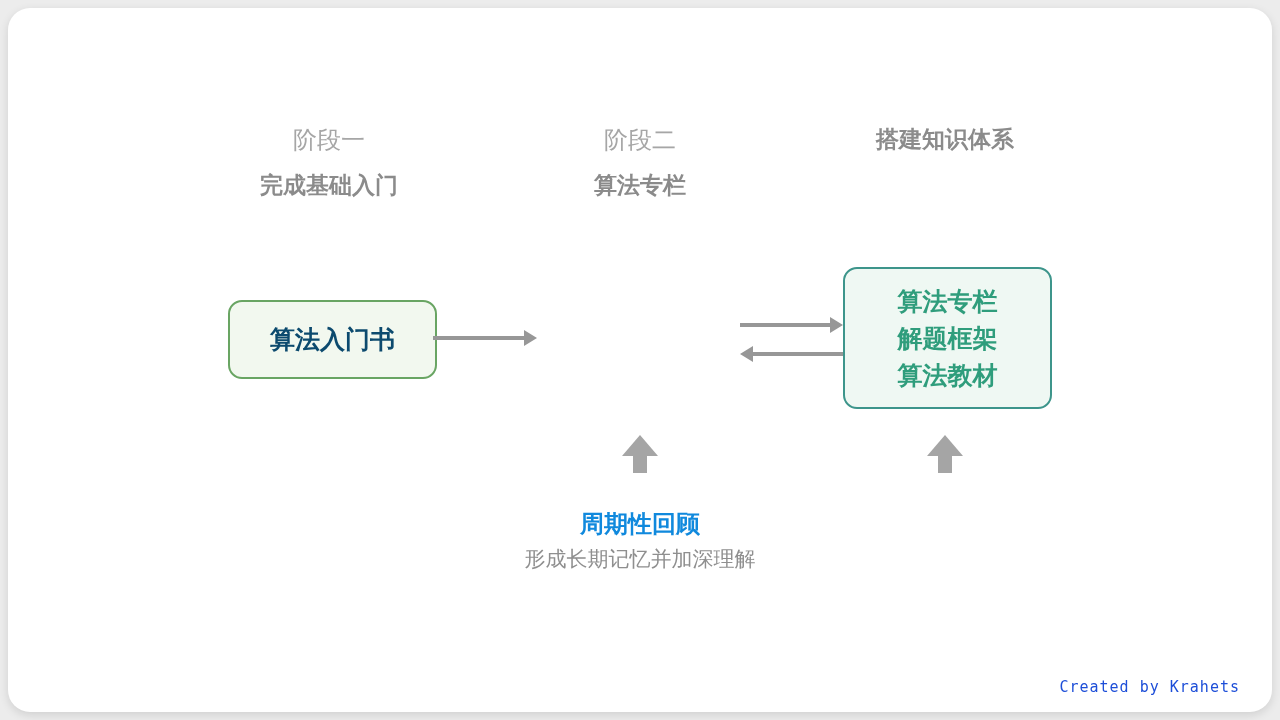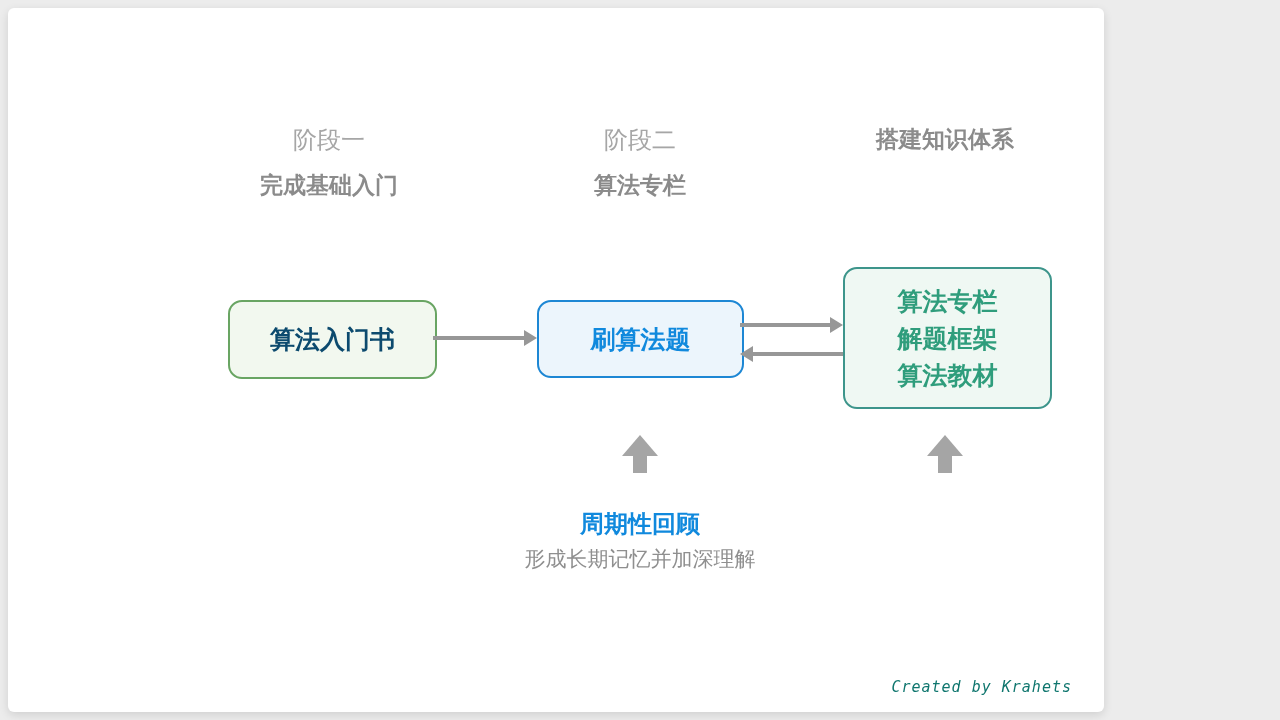--- a/index.html
+++ b/index.html
@@ -3,22 +3,22 @@
 <meta charset="utf-8">
 <style>
   html, body { margin: 0; padding: 0; }
   body {
     width: 1280px; height: 720px;
     background: #ececec;
     font-family: "Liberation Sans", "DejaVu Sans", sans-serif;
     position: relative; overflow: hidden;
   }
   .card {
-    position: absolute; left: 8px; top: 8px; width: 1096px; height: 704px;
-    background: #ffffff; border-radius: 6px;
+    position: absolute; left: 8px; top: 8px; width: 1264px; height: 704px;
+    background: #ffffff; border-radius: 22px;
     box-shadow: 0 3px 10px rgba(0,0,0,0.12);
   }
   
   .stage-header { position: absolute; top: 118px; width: 320px; text-align: center; }
   .stage-header.s1 { left: 161px; }
   .stage-header.s2 { left: 472px; }
   .stage-header.s3 { left: 777px; }
   .stage-label { font-size: 24px; line-height: 28px; color: #a6a6a6; margin-bottom: 18px; }
   .stage-title { font-size: 23px; line-height: 26px; font-weight: bold; color: #8b8b8b; }
   
@@ -53,21 +53,21 @@
   
   .annotation { position: absolute; top: 500px; width: 340px; text-align: center; }
   #annotation-mid { left: 462px; }
   #annotation-right { left: 767px; }
   .annotation-title { font-size: 24px; font-weight: bold; margin-bottom: 4px; }
   .annotation-desc { font-size: 21px; color: #8f8f8f; line-height: 30px; }
   
   .credit {
     position: absolute; right: 32px; bottom: 16px;
     font-family: "DejaVu Sans Mono", "Liberation Mono", monospace;
-    font-size: 15px; color: #0f766e; letter-spacing: 1px; font-style: italic;
+    font-size: 15px; color: #1d4ed8; letter-spacing: 1px;
   }
 </style>
 </head>
 <body>
 
 <div class="card">
 
   <div class="stage-header s1">
     <div class="stage-label">阶段一</div>
     <div class="stage-title">完成基础入门</div>
@@ -75,23 +75,20 @@
   <div class="stage-header s2">
     <div class="stage-label">阶段二</div>
     <div class="stage-title">算法专栏</div>
   </div>
   <div class="stage-header s3">
     <div class="stage-title">搭建知识体系</div>
   </div>
 
   <div class="node" id="node-1" style="border-color: rgb(105, 165, 99); background-color: rgb(242, 248, 239); color: #0c4a6e;">
     <span>算法入门书</span>
-  </div>
-  <div class="node" id="node-2" style="border-color: rgb(29, 135, 212); background-color: rgb(236, 245, 252); color: rgb(16, 137, 221);">
-    <span>刷算法题</span>
   </div>
   <div class="node" id="node-3" style="border-color: rgb(61, 149, 139); background-color: rgb(239, 248, 243); color: rgb(47, 157, 124);">
     <span>算法专栏</span>
     <span>解题框架</span>
     <span>算法教材</span>
   </div>
 
   <div class="h-arrow dir-r" id="arrow-1">
     <div class="shaft" style="background-color: rgb(151, 151, 151);"></div>
     <div class="head" style="border-left-color: rgb(151, 151, 151);"></div>

